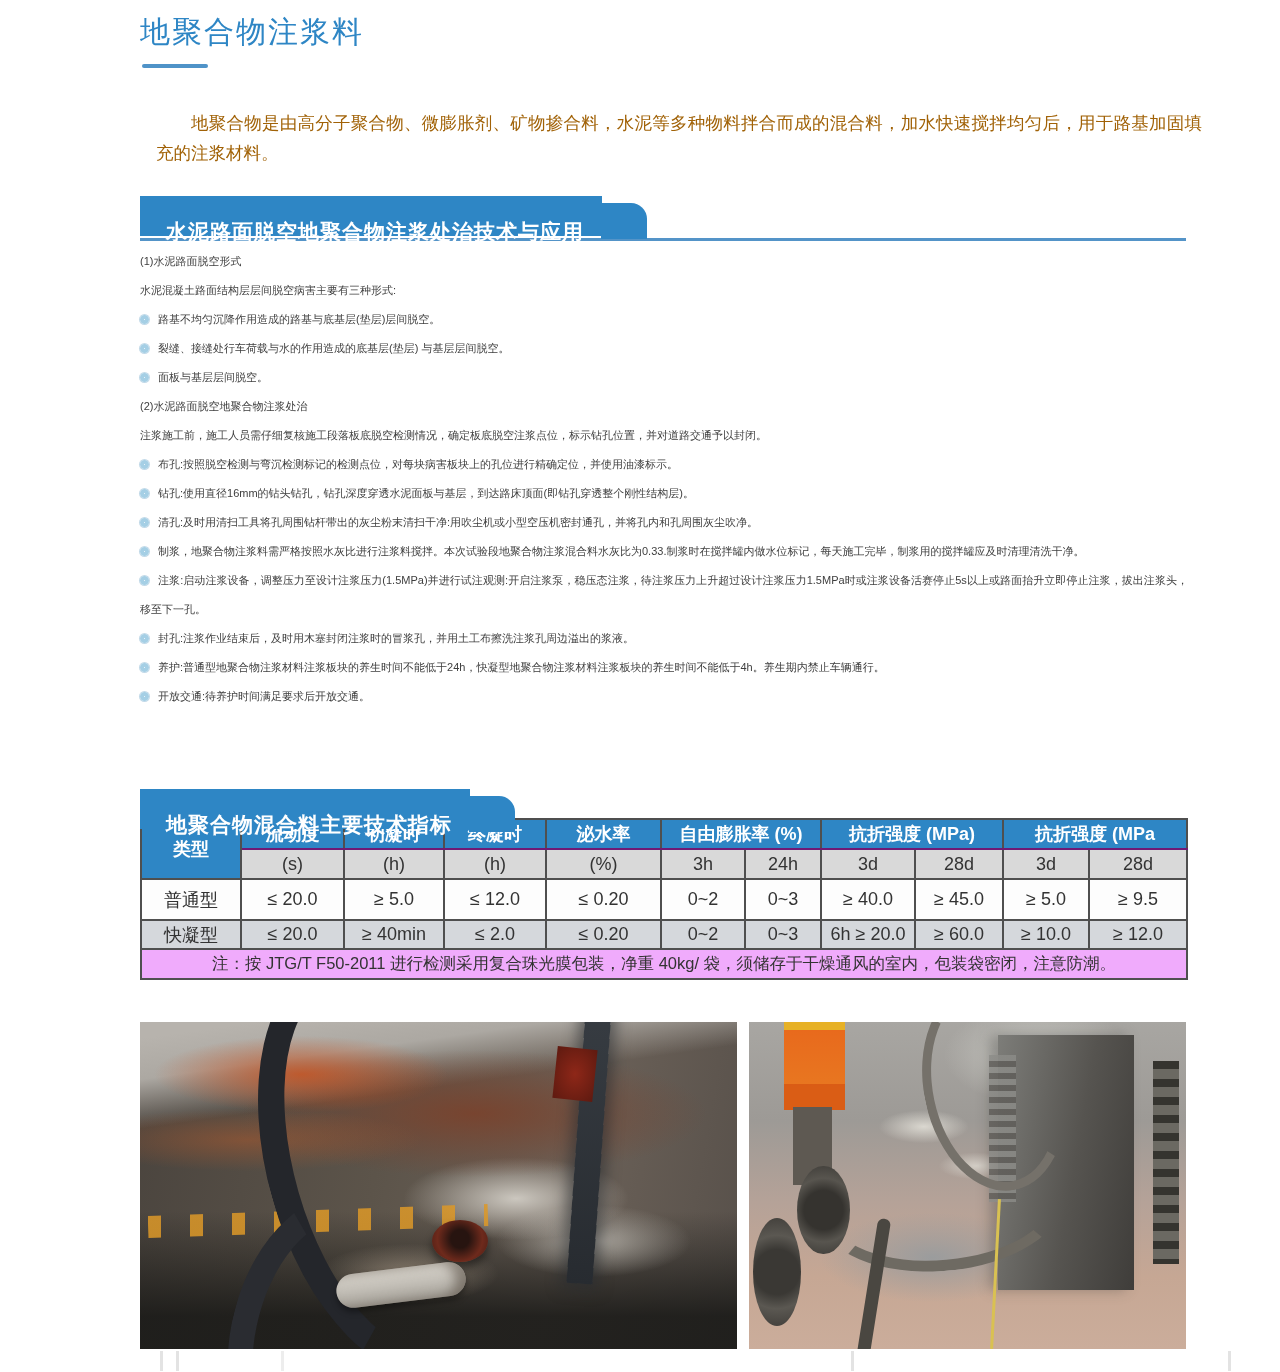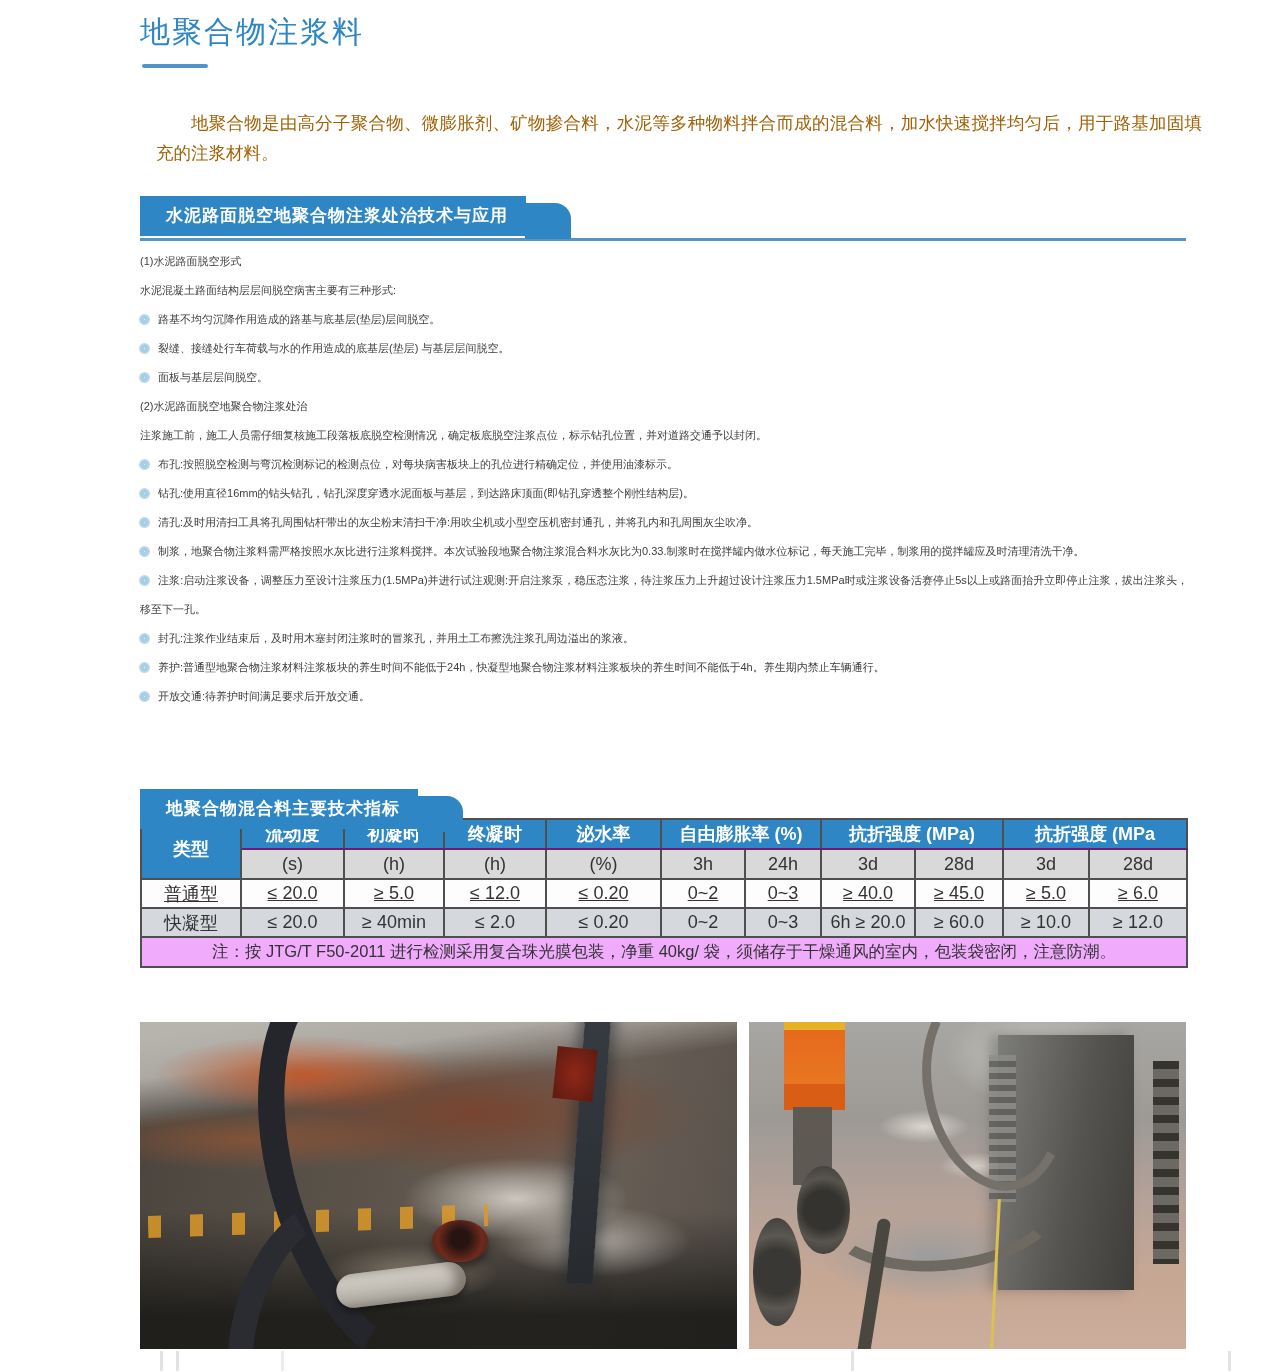--- a/index.html
+++ b/index.html
@@ -11,43 +11,43 @@
            color:#2e86c5; letter-spacing:2px; }
   .title-dash { position:absolute; left:142px; top:64px; width:66px; height:4px;
                 background:#4f93c8; border-radius:2px; }
 
   .intro { position:absolute; left:140px; top:108px; width:1046px; font-size:17.5px;
            line-height:30px; color:#a16207; text-indent:2em; text-align:justify;margin-left:16px; }
 
   .banner { position:absolute; left:140px; height:46px; width:1046px; }
   .banner1 { top:196px; } .banner2 { top:789px; }
   .banner-bar { position:relative; display:inline-block; height:40px; line-height:40px;
-                background:#2e86c5; color:#ffffff; font-size:17px; font-weight:bold;
-                padding:0 18px 0 26px; letter-spacing:1px; z-index:2; }
+                background:#2e86c5; color:#ffffff; font-size:21px; font-weight:bold;
+                padding:16px 18px 0 26px; letter-spacing:1px; z-index:2; }
   .banner-bar::after { content:""; position:absolute; left:100%; margin-left:-1px; top:7px;
                 height:36px; width:46px; background:#2e86c5; border-top-right-radius:16px; }
   .banner-line { position:absolute; left:0; top:42px; width:1046px; height:3px; background:#5494c8; }
 
   .body-text { position:absolute; left:140px; top:247px; width:1048px; font-size:11px;
                line-height:29px; color:#3e3e3e; text-align:justify; }
   .para { min-height:29px; }
   .ring { display:inline-block; width:9px; height:9px; border:4px solid #a5cfe5;
           border-radius:50%; margin-right:9px; vertical-align:-1px;
           box-shadow:0 0 0 1px rgba(120,170,205,.45); }
 
   table.spec-table { position:absolute; left:140px; top:818px; width:1046px;
                      border-collapse:collapse; table-layout:fixed;
                      font-size:18px; color:#333333; }
   .spec-table th, .spec-table td { border:2px solid #4f4f4f; text-align:center;
                      overflow:hidden; white-space:nowrap; padding:0 2px; }
   .spec-table .h1row th { height:30px; background:#2e86c5; color:#ffffff;
                      font-weight:bold; font-size:18px; }
   .spec-table .h1row th.sep { border-bottom:2px solid #701a75; }
   .spec-table .h2row td { height:30px; background:#d9d9d9; }
-  .spec-table .row-normal td { height:29px; background:#fdfdfd;text-decoration:underline; }
+  .spec-table .row-normal td { height:41px; background:#fdfdfd; }
   .spec-table .row-fast td { height:29px; background:#d5d8dc; }
   .spec-table .note-row td { height:30px; background:#f0abfc; font-size:16.5px; }
 
   .photo { position:absolute; top:1022px; height:327px; overflow:hidden; }
   .photo-left { left:140px; width:597px;
     background:
       radial-gradient(ellipse 210px 55px at 27% 16%, rgba(198,82,32,.85), rgba(198,82,32,0) 70%),
       radial-gradient(ellipse 250px 45px at 18% 36%, rgba(188,92,42,.45), rgba(188,92,42,0) 70%),
       radial-gradient(ellipse 310px 85px at 56% 28%, rgba(122,66,44,.9), rgba(122,66,44,0) 75%),
       radial-gradient(ellipse 150px 55px at 63% 54%, rgba(212,208,200,.92), rgba(212,208,200,0) 75%),
@@ -198,21 +198,21 @@
       <td>普通型</td>
       <td>≤ 20.0</td>
       <td>≥ 5.0</td>
       <td>≤ 12.0</td>
       <td>≤ 0.20</td>
       <td>0~2</td>
       <td>0~3</td>
       <td>≥ 40.0</td>
       <td>≥ 45.0</td>
       <td>≥ 5.0</td>
-      <td>≥ 6.0</td>
+      <td>≥ 9.5</td>
     </tr>
     <tr class="row-fast">
       <td>快凝型</td>
       <td>≤ 20.0</td>
       <td>≥ 40min</td>
       <td>≤ 2.0</td>
       <td>≤ 0.20</td>
       <td>0~2</td>
       <td>0~3</td>
       <td>6h ≥ 20.0</td>

